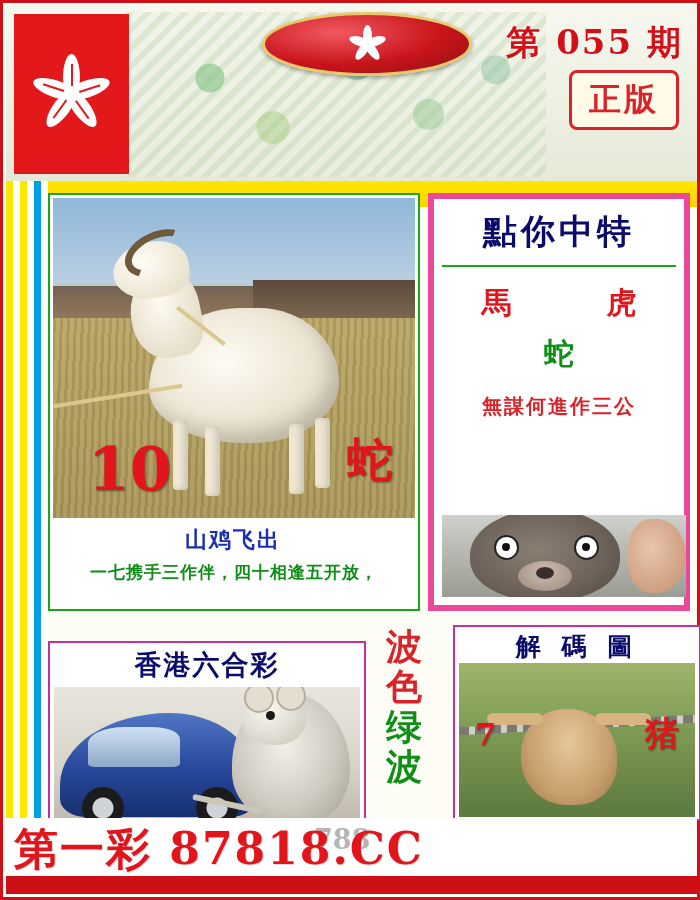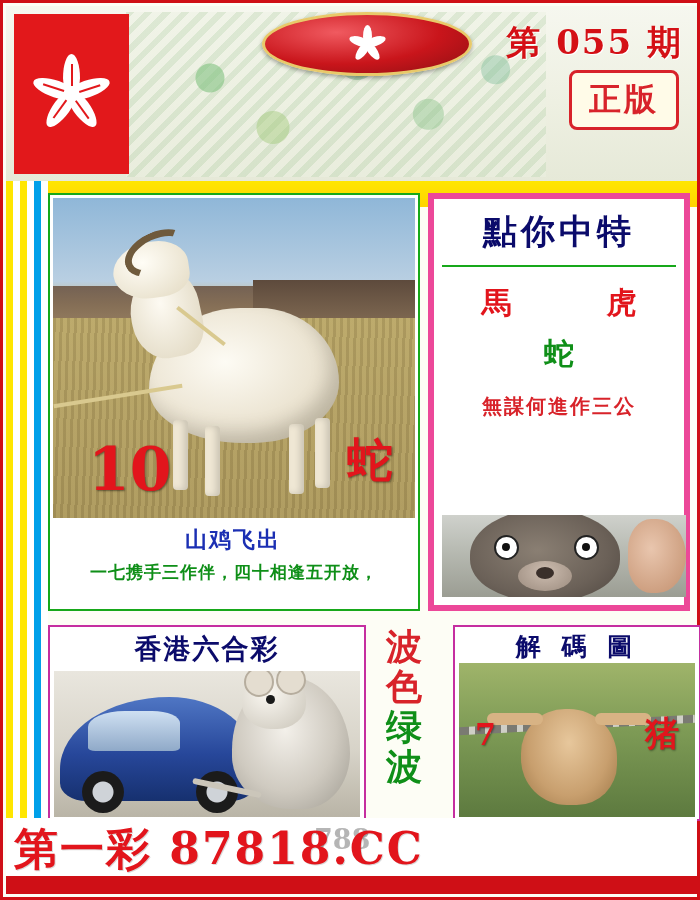--- a/index.html
+++ b/index.html
@@ -256,21 +256,21 @@
     position:absolute;right:0;top:4px;width:58px;height:74px;
     background:radial-gradient(ellipse at 40% 40%,#e9c6ae,#c28f6d);
     border-radius:40% 50% 50% 40%;
   }
 
   
   .bottom{
     position:absolute;left:45px;top:622px;width:645px;height:200px;
   }
   .bl{
-    position:absolute;left:0;top:0;width:318px;height:196px;
+    position:absolute;left:0;top:16px;width:318px;height:196px;
     border:2px solid #c52ea0;background:#fff;box-sizing:border-box;
   }
   .bl-title{
     text-align:center;margin-top:4px;
     font-family:"DejaVu Serif","Liberation Serif",serif;
     font-size:27px;font-weight:bold;color:#0b0b6b;letter-spacing:2px;
   }
   .bl-photo{
     position:absolute;left:4px;top:44px;width:306px;height:146px;
     background:linear-gradient(180deg,#e9e6de 0%,#d7d3c8 55%,#b9b4a6 100%);

